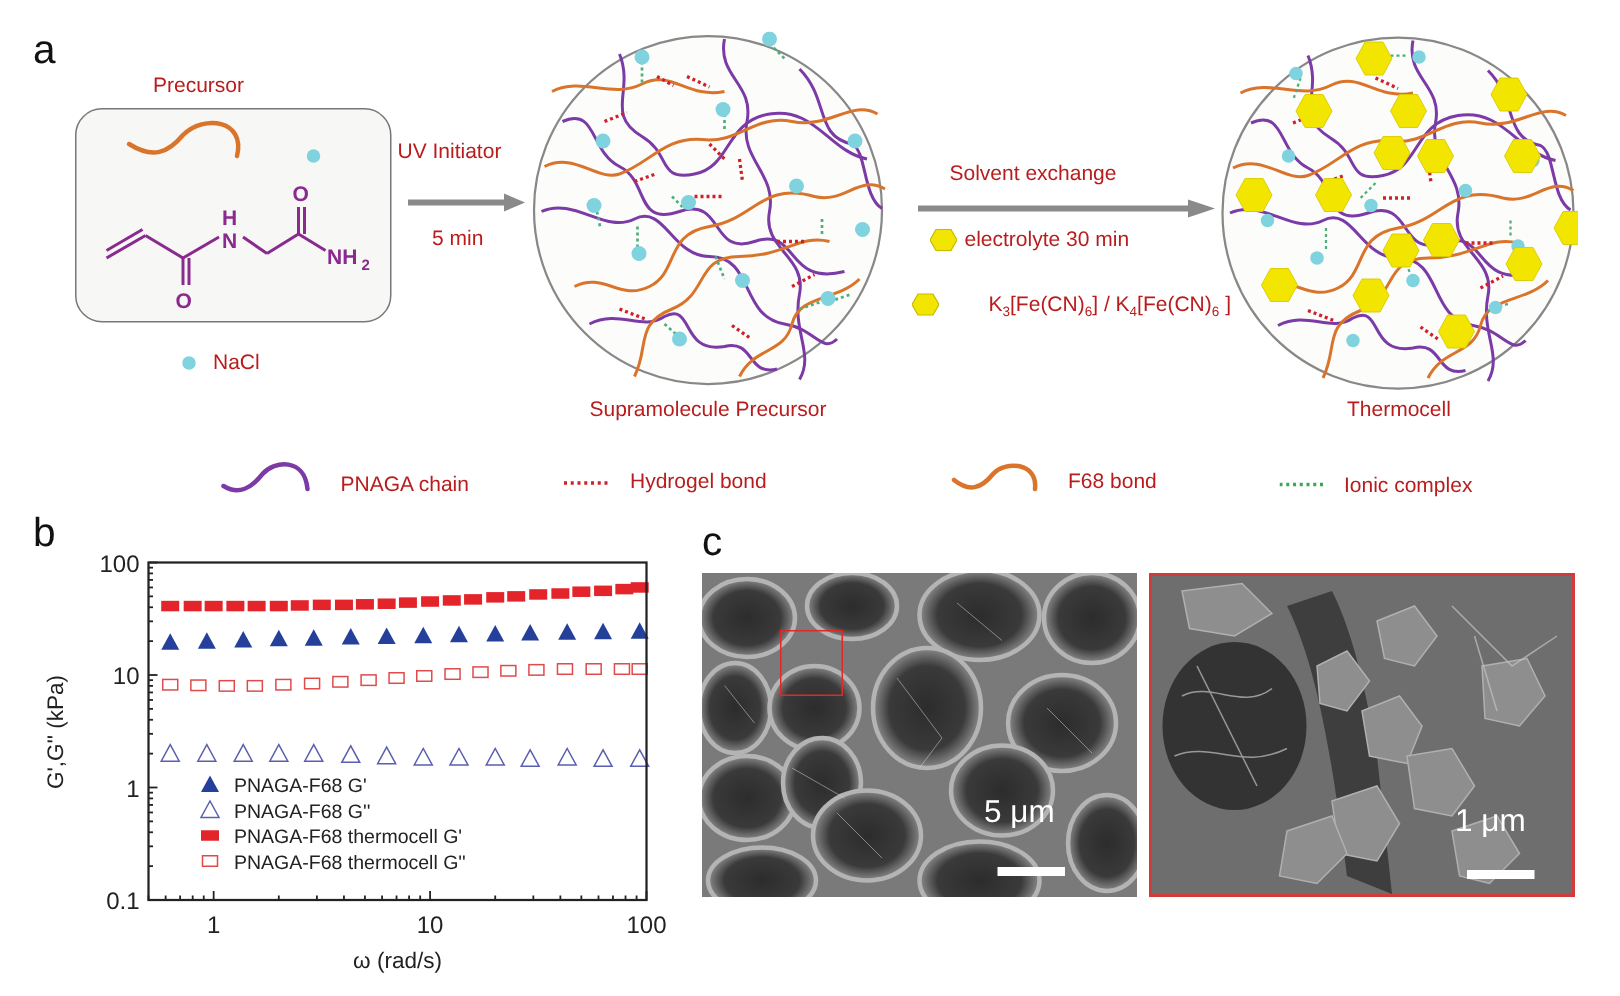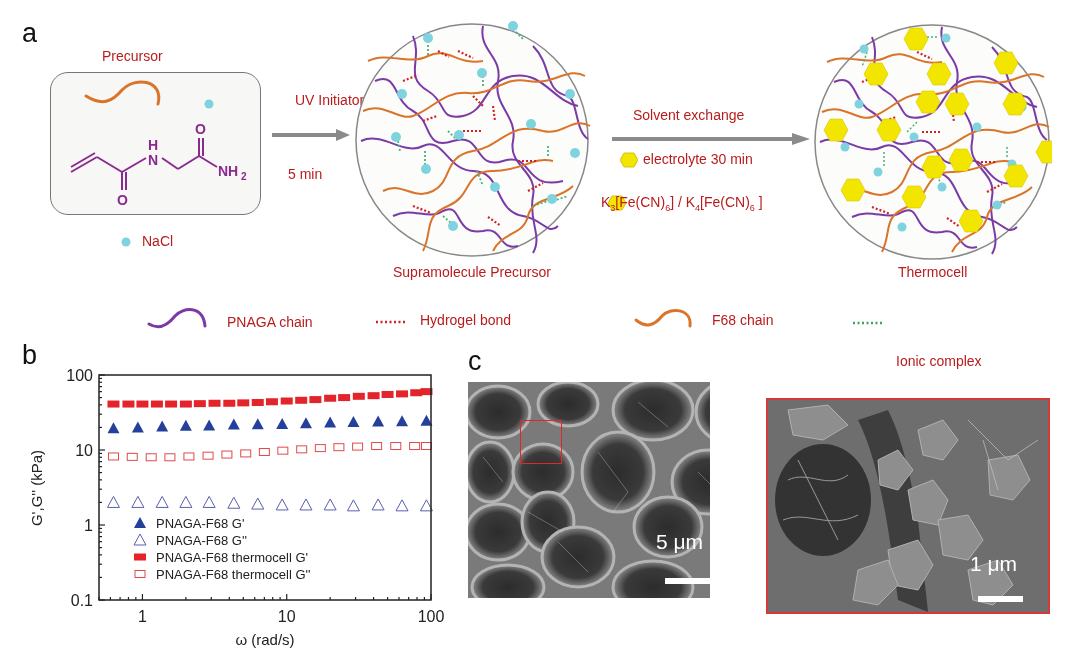--- a/index.html
+++ b/index.html
@@ -46,26 +46,26 @@
     <text x="168" y="104">NH</text>
     <text x="191" y="108" font-size="10">2</text>
   </g>
 </svg>
 
 <svg class="abs" style="left:120px;top:236px;" width="12" height="12">
     <circle cx="6" cy="6" r="4.5" fill="#7fd3df"></circle>
   </svg>
 <div class="lbl" style="left:142px;top:233px;text-align:right;">NaCl</div>
 
-<div class="lbl" style="left:265px;top:92px;margin-left:30px;">UV Initiator</div>
+<div class="lbl" style="left:265px;top:92px;">UV Initiator</div>
 <svg class="abs" style="left:272px;top:128px;" width="80" height="14">
   <line x1="0" y1="7" x2="66" y2="7" stroke="#8a8a8a" stroke-width="4"></line>
   <polygon points="64,1 78,7 64,13" fill="#8a8a8a"></polygon>
 </svg>
-<div class="lbl" style="left:288px;top:166px;">5 min</div>
+<div class="lbl" style="left:288px;top:150px;">5 min</div>
 
 <svg class="abs" style="left:353px;top:21px;" width="238" height="238" viewBox="0 0 238 238">
   <circle cx="119" cy="119" r="116" fill="#fcfcfb" stroke="#888" stroke-width="1.5"></circle>
   <g fill="none" stroke="#7b3aa6" stroke-width="2">
     <path d="M22 60 C45 50, 40 80, 60 90 C80 100, 70 130, 100 120 C130 110, 120 150, 150 140 C180 130, 170 170, 210 160"></path>
     <path d="M8 120 C30 110, 50 135, 70 125 C90 115, 95 150, 120 150 C150 150, 140 190, 170 195 C190 198, 195 215, 205 205"></path>
     <path d="M60 15 C70 40, 50 55, 75 70 C95 82, 85 100, 110 95 C135 90, 130 60, 160 55 C190 50, 200 80, 225 85"></path>
     <path d="M130 5 C125 30, 150 35, 145 60 C140 85, 165 95, 160 120 C155 145, 185 150, 180 175 C175 200, 190 215, 180 232"></path>
     <path d="M40 195 C60 185, 75 200, 90 190 C110 180, 100 215, 130 210 C150 205, 145 230, 165 225"></path>
     <path d="M180 25 C200 45, 190 70, 215 75 C225 80, 222 110, 235 118"></path>
@@ -127,21 +127,21 @@
   <line x1="0" y1="7" x2="182" y2="7" stroke="#8a8a8a" stroke-width="4"></line>
   <polygon points="180,1 198,7 180,13" fill="#8a8a8a"></polygon>
 </svg>
 <svg class="abs" style="left:620px;top:152px;" width="18" height="16">
   <polygon points="4,1 14,1 18,8 14,15 4,15 0,8" fill="#f2e600" stroke="#c8b800" stroke-width="0.8"></polygon>
 </svg>
 <div class="lbl" style="left:643px;top:151px;text-align:center;">electrolyte  30 min</div>
 <svg class="abs" style="left:608px;top:195px;" width="18" height="16">
   <polygon points="4,1 14,1 18,8 14,15 4,15 0,8" fill="#f2e600" stroke="#c8b800" stroke-width="0.8"></polygon>
 </svg>
-<div class="lbl" style="left:601px;top:194px;text-align:center;">
+<div class="lbl" style="left:659px;top:194px;text-align:center;">
   <span>K</span><sub style="font-size:9px">3</sub><span>[Fe(CN)</span><sub style="font-size:9px">6</sub><span>] / K</span><sub style="font-size:9px">4</sub><span>[Fe(CN)</span><sub style="font-size:9px">6</sub><span> ]</span>
 </div>
 
 <svg class="abs" style="left:812px;top:22px;" width="240" height="240" viewBox="0 0 240 240">
   <circle cx="120" cy="120" r="117" fill="#fcfcfb" stroke="#888" stroke-width="1.5"></circle>
   <g fill="none" stroke="#7b3aa6" stroke-width="2">
     <path d="M22 60 C45 50, 40 80, 60 90 C80 100, 70 130, 100 120 C130 110, 120 150, 150 140 C180 130, 170 170, 210 160"></path>
     <path d="M8 120 C30 110, 50 135, 70 125 C90 115, 95 150, 120 150 C150 150, 140 190, 170 195 C190 198, 195 215, 205 205"></path>
     <path d="M60 15 C70 40, 50 55, 75 70 C95 82, 85 100, 110 95 C135 90, 130 60, 160 55 C190 50, 200 80, 225 85"></path>
     <path d="M130 5 C125 30, 150 35, 145 60 C140 85, 165 95, 160 120 C155 145, 185 150, 180 175 C175 200, 190 215, 180 232"></path>
@@ -217,25 +217,25 @@
     <path d="M4 18 C14 24, 22 20, 30 10 C38 1, 58 -1, 60 20" fill="none" stroke="#7b3aa6" stroke-width="3" stroke-linecap="round"></path>
   </svg>
   <div class="lbl" style="left:227px;top:14px;">PNAGA chain</div>
   <svg class="abs" style="left:376px;top:20px;" width="30" height="4">
     <line x1="0" y1="2" x2="30" y2="2" stroke="#d0202a" stroke-width="2.4" stroke-dasharray="2,2.5"></line>
   </svg>
   <div class="lbl" style="left:420px;top:12px;">Hydrogel  bond</div>
   <svg class="abs" style="left:632px;top:6px;" width="66" height="24">
     <path d="M4 14 C14 22, 22 20, 30 10 C38 1, 60 2, 58 20" fill="none" stroke="#d9742a" stroke-width="3" stroke-linecap="round"></path>
   </svg>
-  <div class="lbl" style="left:712px;top:12px;">F68 chain</div>
+  <div class="lbl" style="left:712px;top:12px;">F68 bond</div>
   <svg class="abs" style="left:853px;top:21px;" width="30" height="4">
     <line x1="0" y1="2" x2="30" y2="2" stroke="#3aa65a" stroke-width="2.4" stroke-dasharray="2,2.5"></line>
   </svg>
-  <div class="lbl" style="left:896px;top:15px;margin-top:38px;">Ionic complex</div>
+  <div class="lbl" style="left:896px;top:15px;">Ionic complex</div>
 </div>
 
 <div class="panel-letter" style="left:22px;top:340px;">b</div>
 
 <svg id="chart" class="abs" style="left:0;top:340px;" width="460" height="324" viewBox="0 340 460 324">
   <g id="chart-ticks">
       <line x1="99" y1="600" x2="99" y2="597" stroke="#222" stroke-width="1.2"></line>
       <line x1="110.42452455524196" y1="600" x2="110.42452455524196" y2="597" stroke="#222" stroke-width="1.2"></line>
       <line x1="120.08382243455969" y1="600" x2="120.08382243455969" y2="597" stroke="#222" stroke-width="1.2"></line>
       <line x1="128.45108684783227" y1="600" x2="128.45108684783227" y2="597" stroke="#222" stroke-width="1.2"></line>
@@ -376,21 +376,21 @@
       <rect x="135" y="570.5" width="10" height="7" fill="none" stroke="#e04a4a" stroke-width="1"></rect>
       <text x="156" y="579" font-size="13" fill="#222">PNAGA-F68 thermocell G''</text>
     </g>
   <rect x="99" y="375" width="332" height="225" fill="none" stroke="#222" stroke-width="1.5"></rect>
   <text id="xlabel" x="265" y="645" font-size="15" text-anchor="middle" fill="#222">ω (rad/s)</text>
   <text id="ylabel" x="0" y="0" font-size="15" text-anchor="middle" fill="#222" transform="translate(42,488) rotate(-90)">G',G'' (kPa)</text>
 </svg>
 
 <div class="panel-letter" style="left:468px;top:346px;">c</div>
 
-<div class="sem" style="left:468px;top:382px;width:242px;height:216px;background:#5a5a5a;">
+<div class="sem" style="left:468px;top:382px;width:290px;height:216px;background:#5a5a5a;">
   <svg width="290" height="216" style="position:absolute;left:0;top:0;">
     <defs>
       <radialGradient id="pore" cx="50%" cy="50%" r="50%">
         <stop offset="0%" stop-color="#2c2c2c"></stop>
         <stop offset="70%" stop-color="#3a3a3a"></stop>
         <stop offset="100%" stop-color="#8a8a8a"></stop>
       </radialGradient>
     </defs>
     <rect width="290" height="216" fill="#7a7a7a"></rect>
     <g fill="url(#pore)" stroke="#b4b4b4" stroke-width="3">
@@ -417,21 +417,21 @@
       <path d="M170 20 L200 45"></path>
         <path d="M15 75 L35 100"></path>
         <path d="M90 160 L120 190"></path>
     </g>
   </svg>
   <div style="position:absolute;left:52px;top:38px;width:40px;height:42px;border:1.5px solid #e02828;"></div>
   <div class="scale-label" style="left:188px;top:148px;">5 μm</div>
   <div class="scale-bar" style="left:197px;top:196px;width:45px;"></div>
 </div>
 
-<div class="sem" style="left:766px;top:398px;width:284px;height:216px;border:2px solid #d43a3a;box-sizing:border-box;background:#6c6c6c;">
+<div class="sem" style="left:766px;top:382px;width:284px;height:216px;border:2px solid #d43a3a;box-sizing:border-box;background:#6c6c6c;">
   <svg width="280" height="212" style="position:absolute;left:0;top:0;">
     <rect width="280" height="212" fill="#6e6e6e"></rect>
     <ellipse cx="55" cy="100" rx="48" ry="56" fill="#333"></ellipse>
     <path d="M90 20 C110 60, 120 120, 130 200 L160 212 L150 120 C140 60, 130 30, 120 10 Z" fill="#3e3e3e"></path>
     <g fill="#8e8e8e" stroke="#b0b0b0" stroke-width="1">
       <polygon points="140,90 165,80 180,100 170,125 145,120"></polygon>
       <polygon points="170,120 200,115 215,140 200,160 175,155"></polygon>
       <polygon points="120,150 150,140 165,165 150,190 125,185"></polygon>
       <polygon points="90,170 120,160 130,185 110,205 85,200"></polygon>
       <polygon points="150,30 175,20 190,40 175,60 155,55"></polygon>

